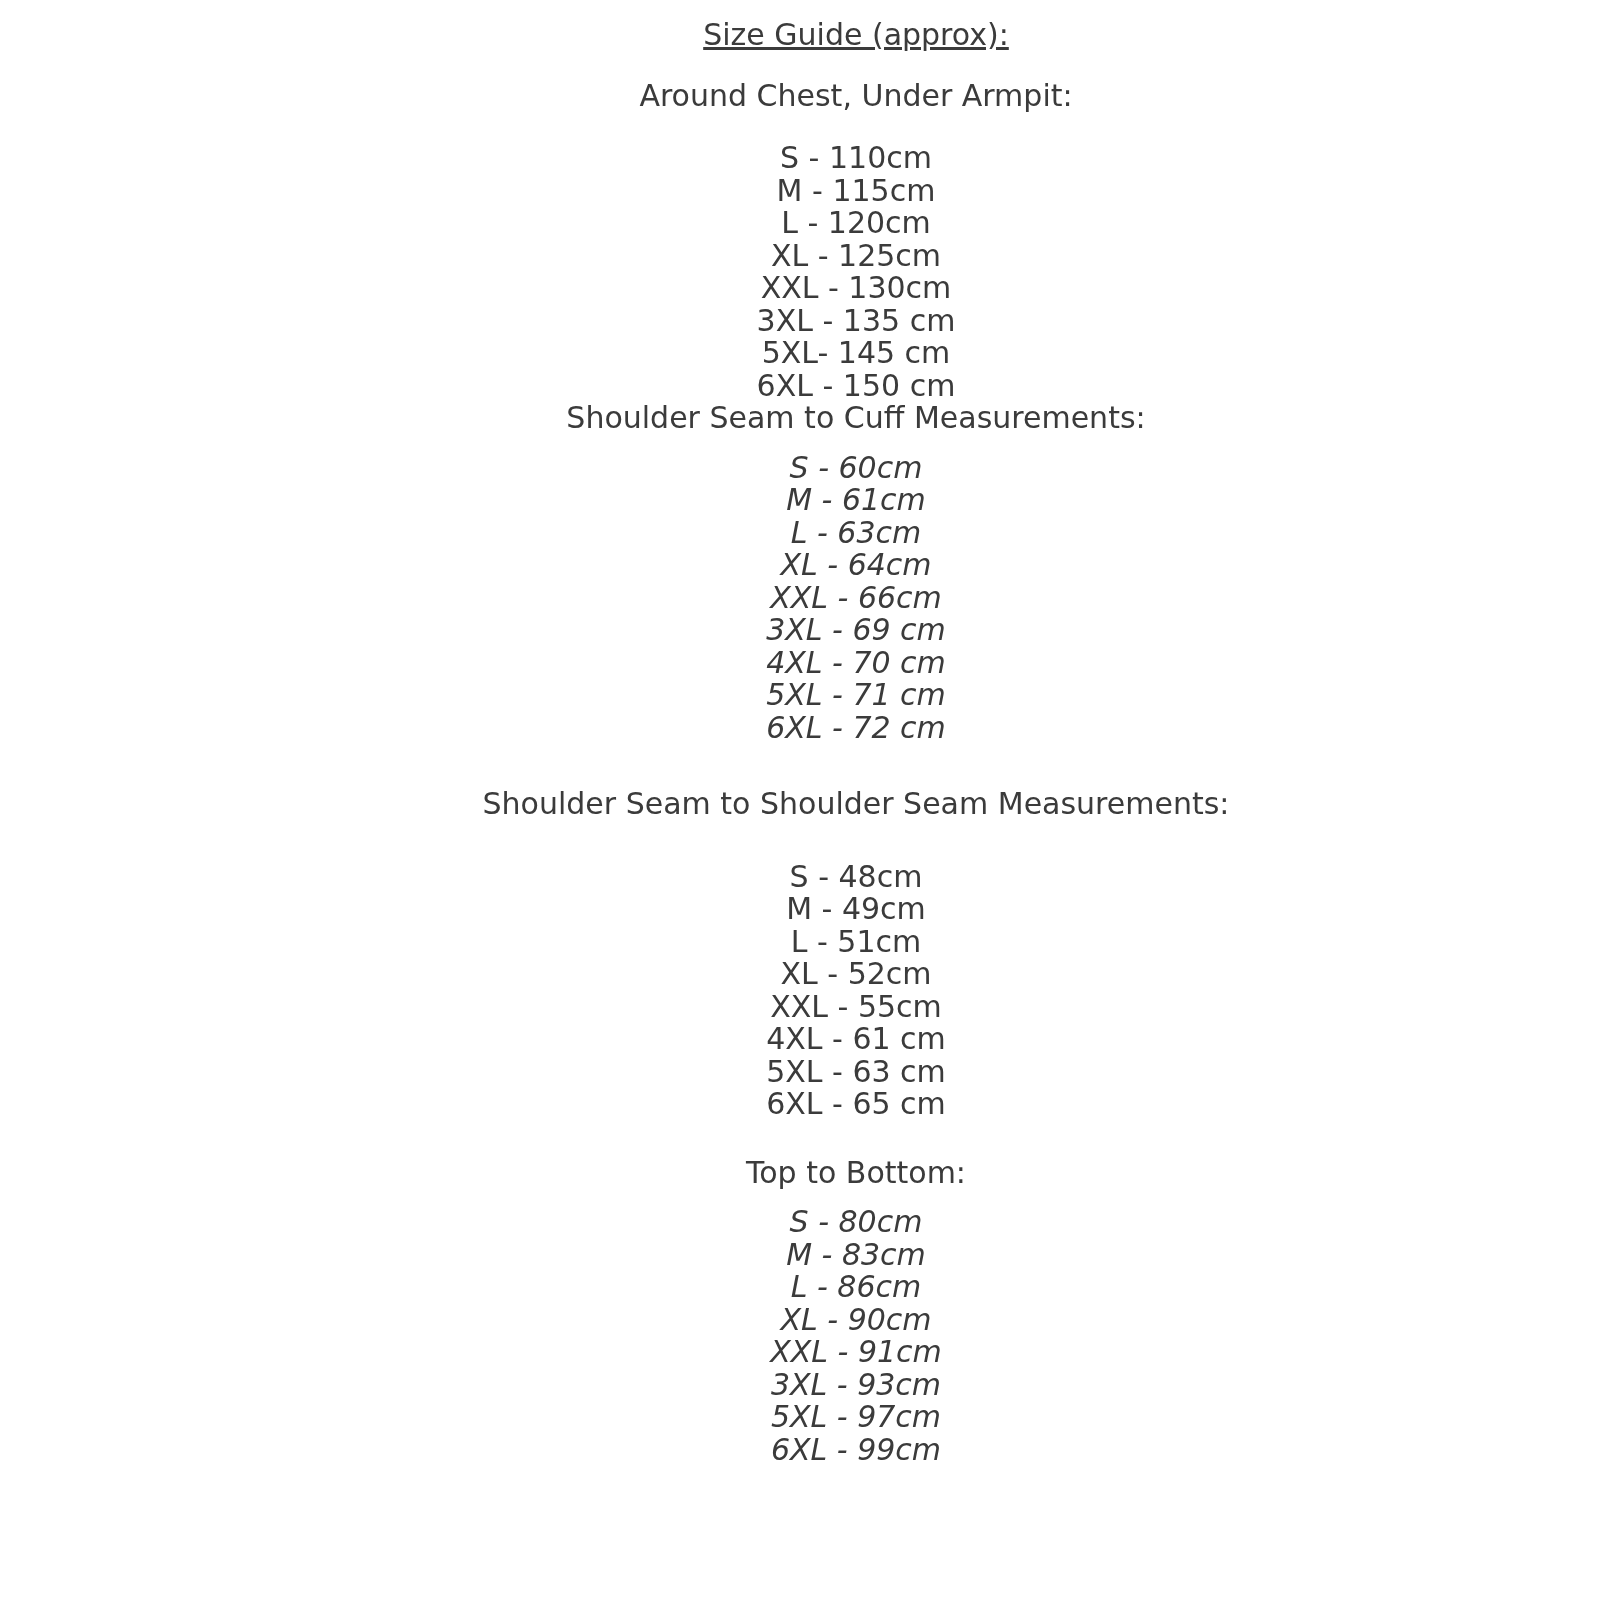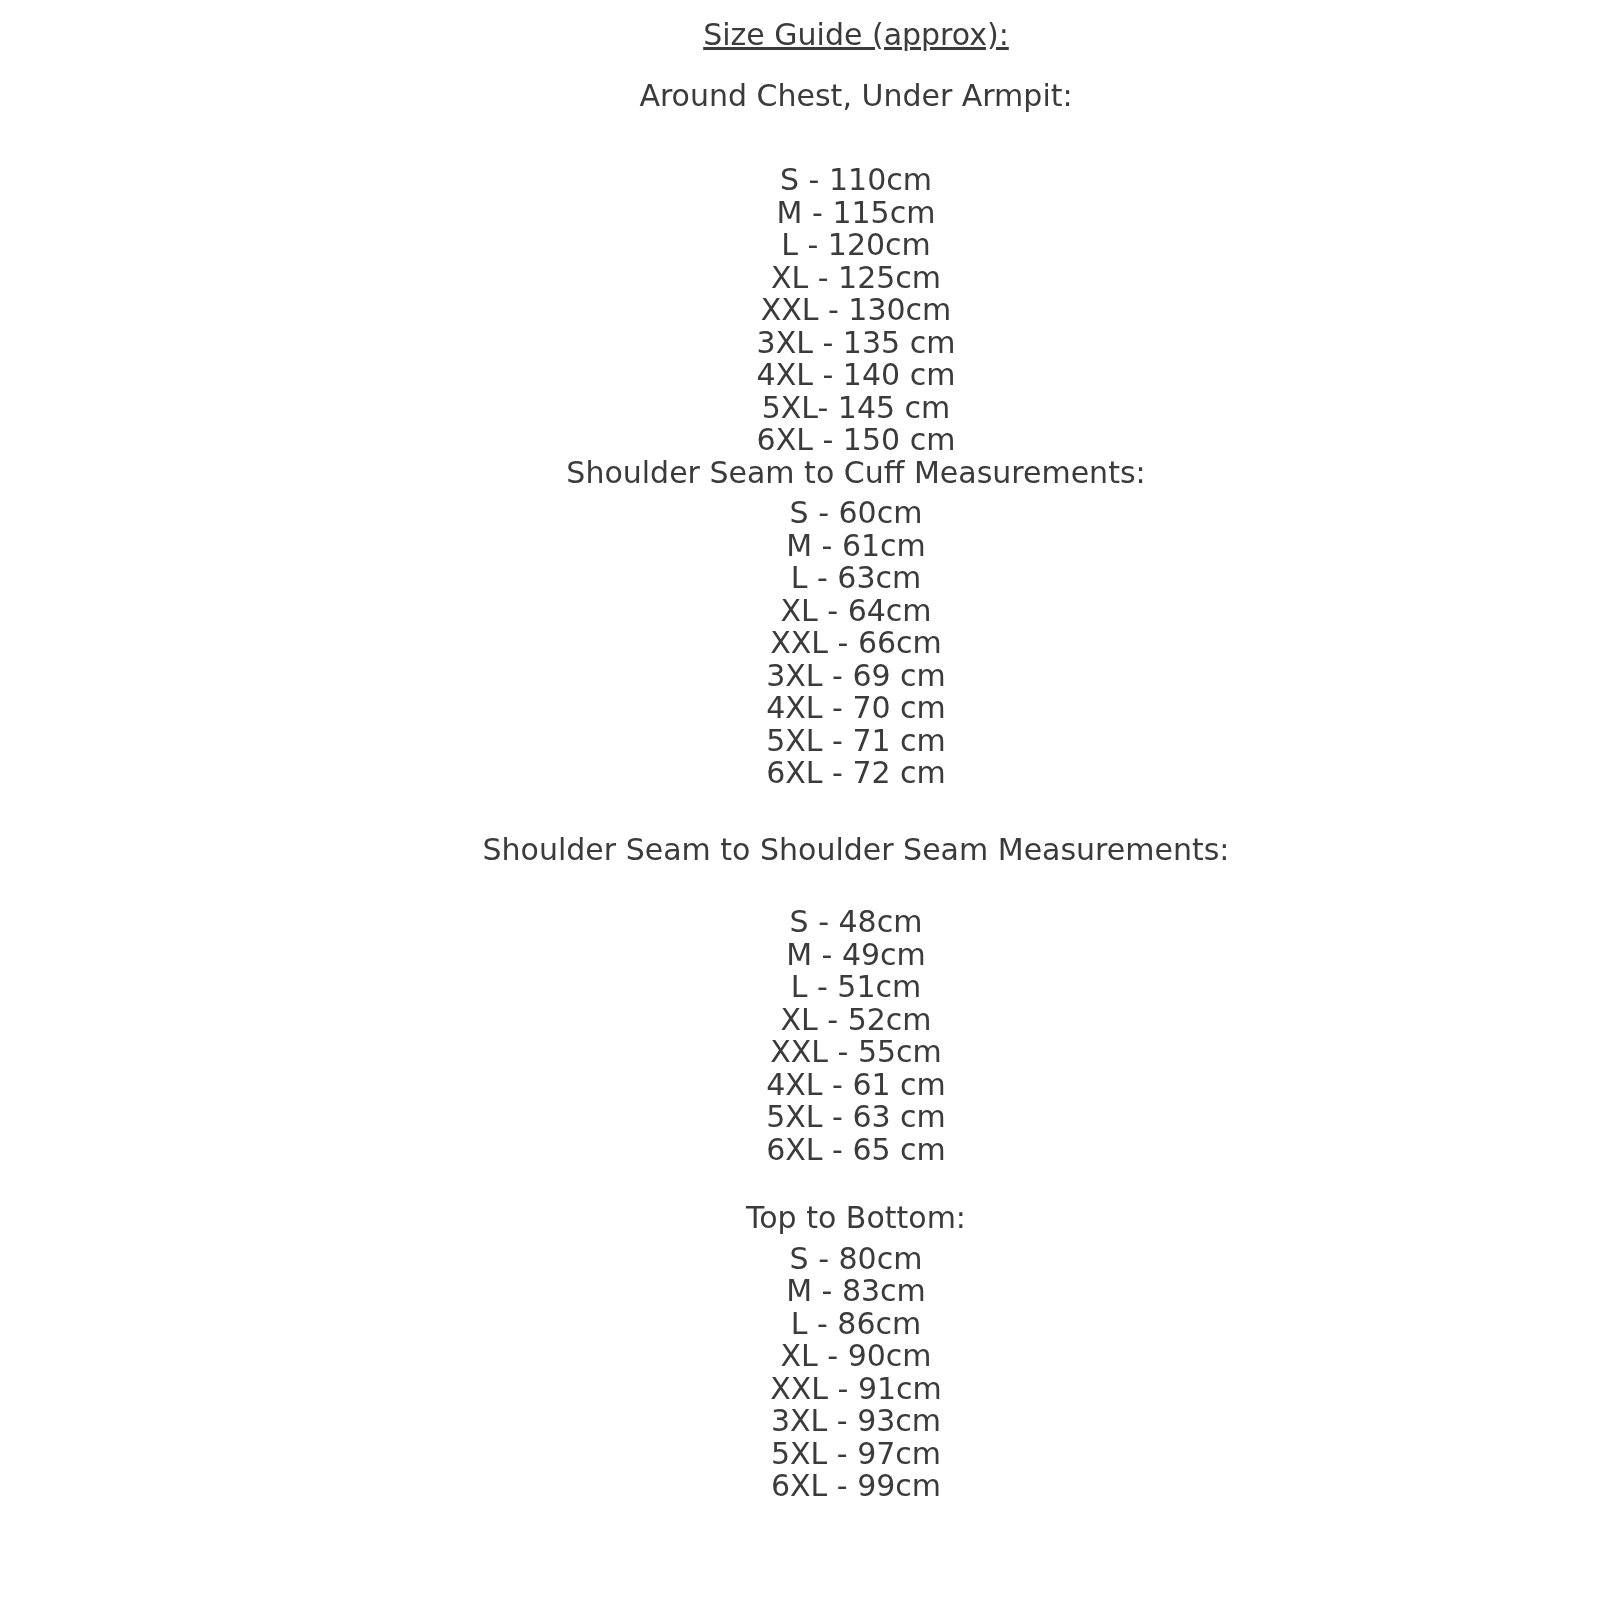--- a/index.html
+++ b/index.html
@@ -21,43 +21,42 @@
     text-align: center;
   }
   .title {
     text-decoration: underline;
     margin: 0;
   }
   .heading { margin: 0; }
   .size-list { margin: 0; }
   .size-row { margin: 0; }
   .mt-title-to-h1 { margin-top: 28px; }
-  .mt-h1-to-list  { margin-top: 52px; text-align: center; }
+  .mt-h1-to-list  { margin-top: 30px; text-align: center; }
   .mt-gap-h2      { }
   .mt-gap-h3      { margin-top: 44px; }
   .mt-h3-to-list  { margin-top: 40px; }
   .mt-gap-h4      { margin-top: 36px; }
-  .mt-none        { margin-top: 8px; }
+  .mt-none        { margin-top: 17px; font-style: italic; }
 </style>
 </head>
 <body>
 
 <div class="doc">
 
   <div class="title">Size Guide (approx):</div>
 
   <div class="heading mt-title-to-h1">Around Chest, Under Armpit:</div>
   <div class="size-list mt-h1-to-list">
     <div class="size-row">S - 110cm</div>
     <div class="size-row">M - 115cm</div>
     <div class="size-row">L - 120cm</div>
     <div class="size-row">XL - 125cm</div>
     <div class="size-row">XXL - 130cm</div>
     <div class="size-row">3XL - 135 cm</div>
-    <div class="size-row">4XL - 140 cm</div>
     <div class="size-row">5XL- 145 cm</div>
     <div class="size-row">6XL - 150 cm</div>
   </div>
 
   <div class="heading mt-gap-h2">Shoulder Seam to Cuff Measurements:</div>
   <div class="size-list mt-none">
     <div class="size-row">S - 60cm</div>
     <div class="size-row">M - 61cm</div>
     <div class="size-row">L - 63cm</div>
     <div class="size-row">XL - 64cm</div>

